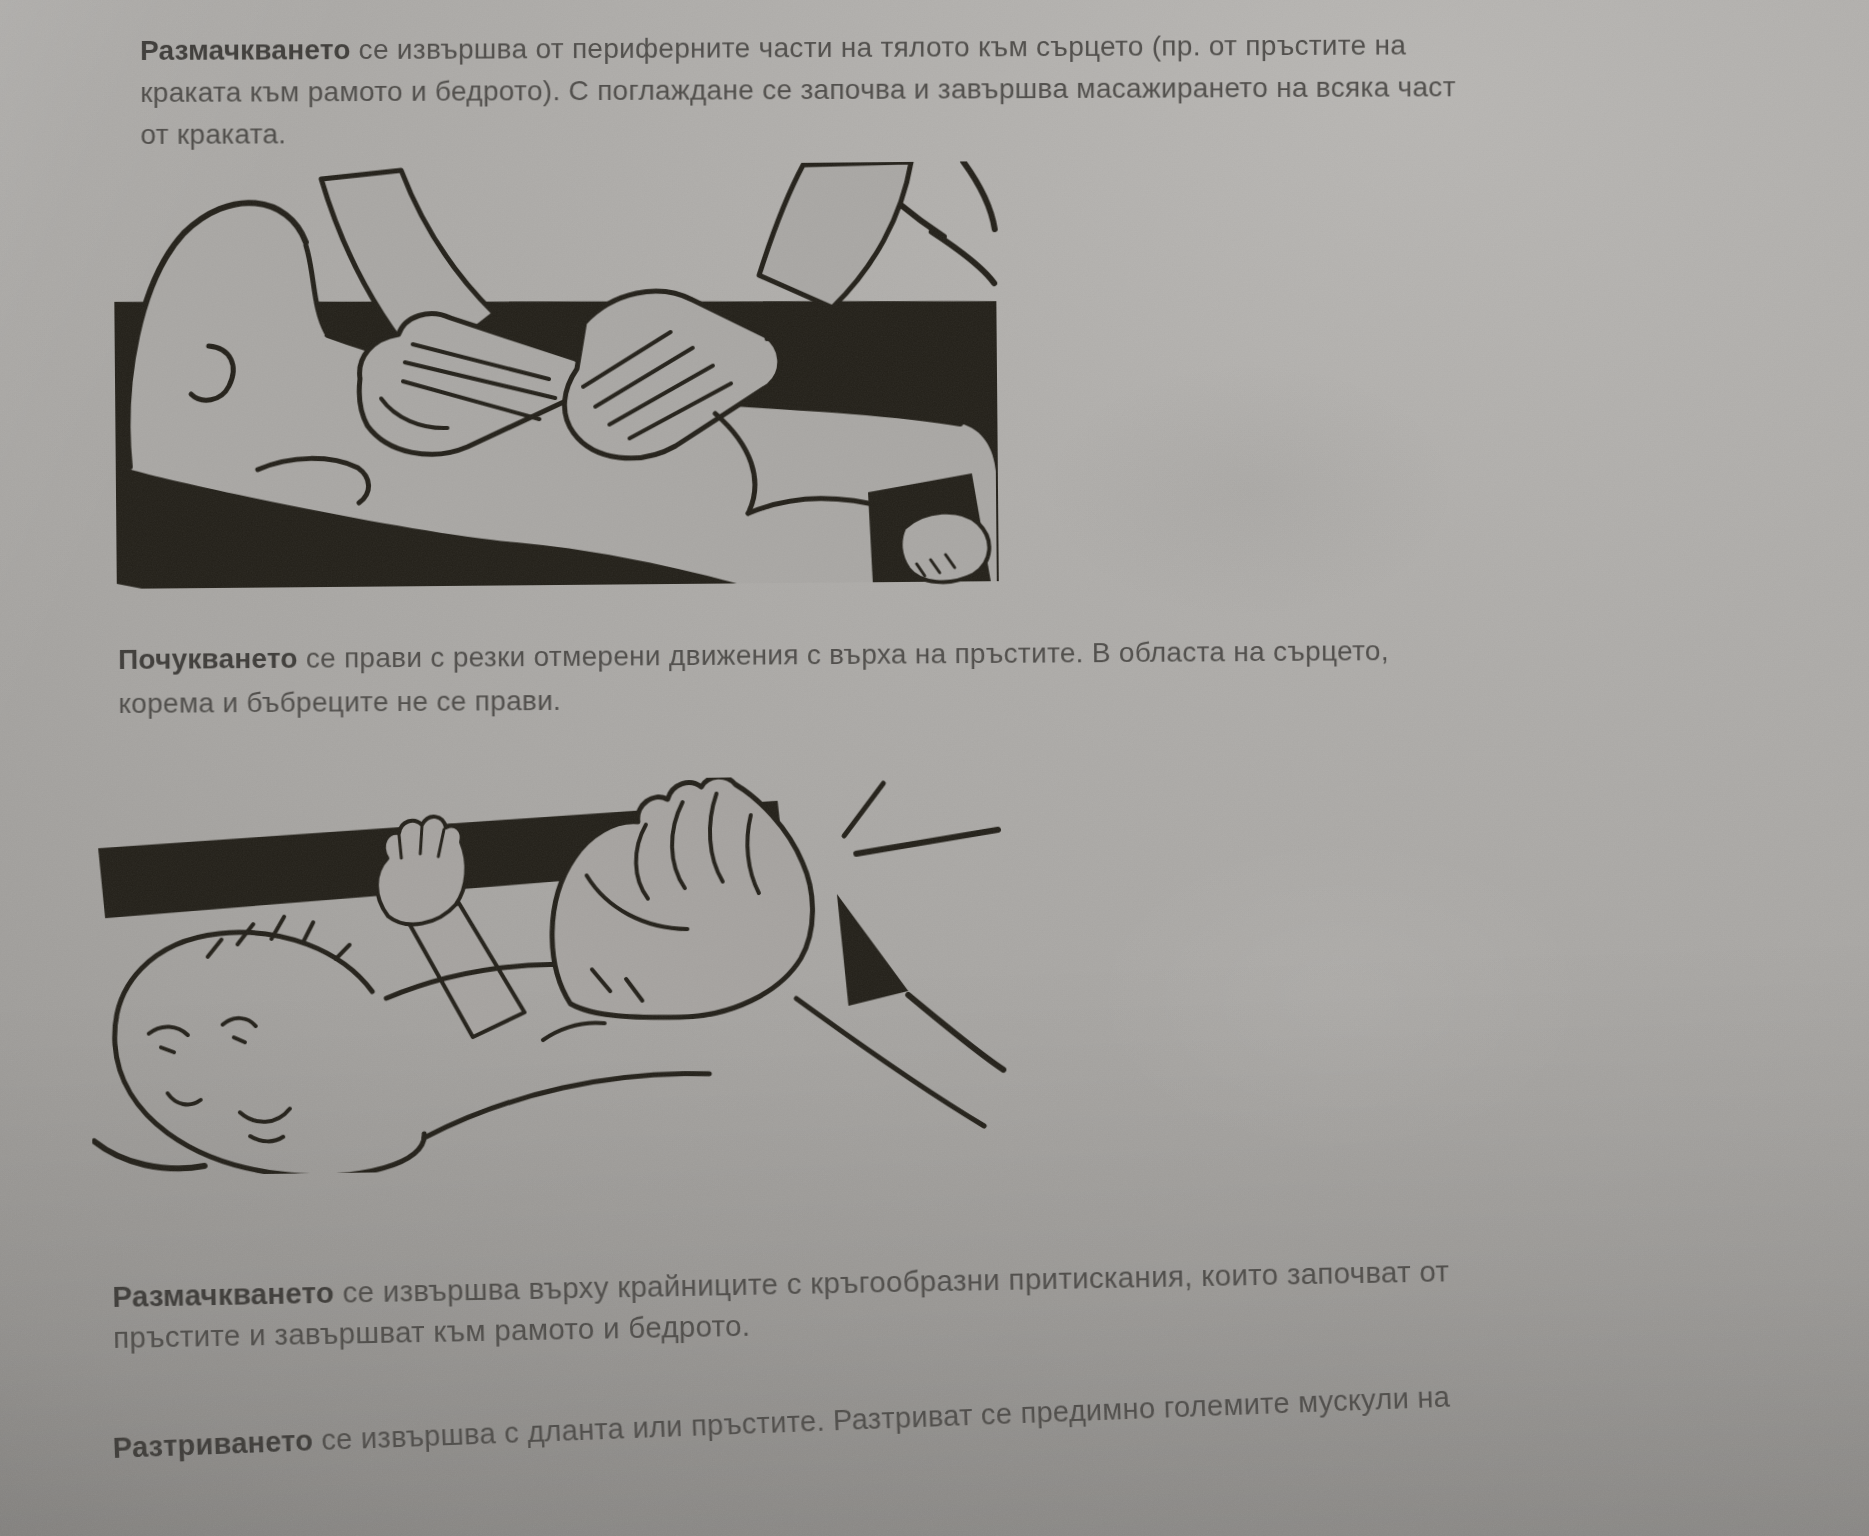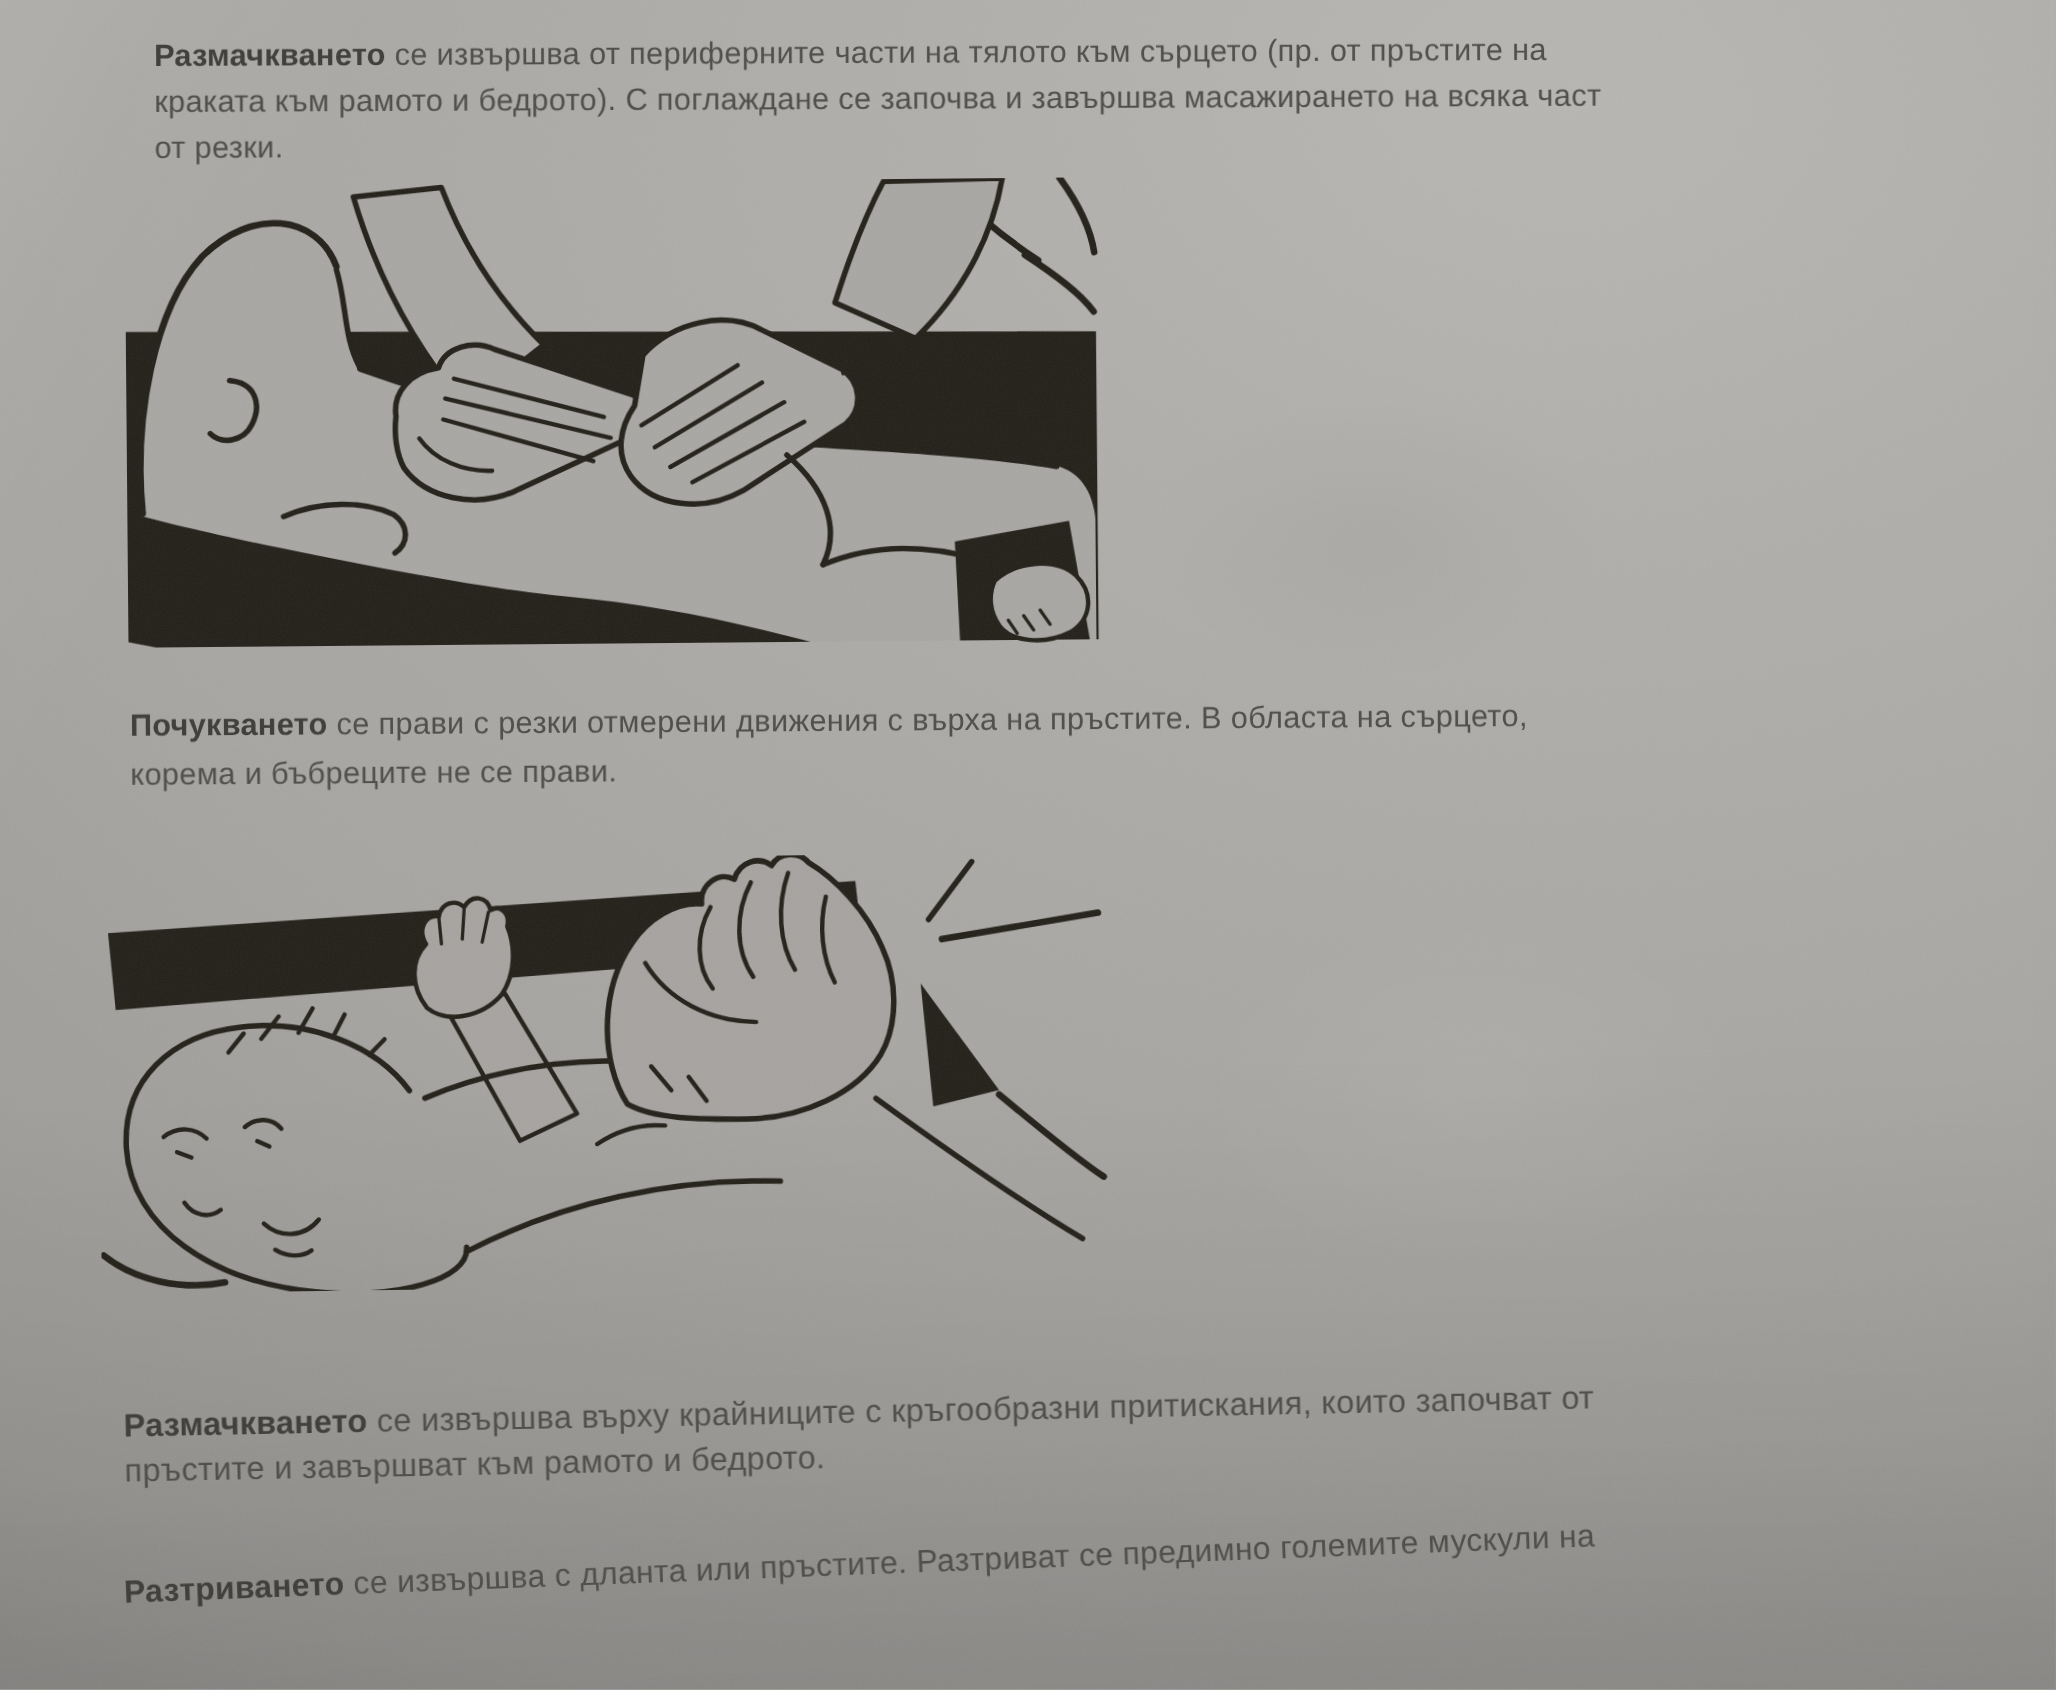--- a/index.html
+++ b/index.html
@@ -39,21 +39,21 @@
       background:radial-gradient(closest-side, rgba(255,255,255,0.05), rgba(255,255,255,0));}
 </style>
 </head>
 <body>
 
 <div class="photo">
 
   <div class="smudge s1"></div>
   <div class="smudge s2"></div>
 
-  <p class="para p1"><b>Размачкването</b><span> се извършва от периферните части на тялото към сърцето (пр. от пръстите на</span><br><span>краката към рамото и бедрото). С поглаждане се започва и завършва масажирането на всяка част</span><br><span>от резки.</span></p>
+  <p class="para p1"><b>Размачкването</b><span> се извършва от периферните части на тялото към сърцето (пр. от пръстите на</span><br><span>краката към рамото и бедрото). С поглаждане се започва и завършва масажирането на всяка част</span><br><span>от краката.</span></p>
 
   <figure class="ill ill1">
     <svg viewBox="0 0 885 425" xmlns="http://www.w3.org/2000/svg">
       <g stroke-linecap="round" stroke-linejoin="round">
 
         <polygon points="0,133 882,140 882,420 25,420 0,415" fill="#232019"></polygon>
 
         <g>
           <path d="M 12,300 C 4,212 24,112 70,65 C 116,20 176,28 193,76 C 203,106 199,140 213,168
                    C 330,212 450,228 560,236 C 680,244 780,250 845,262 C 868,268 878,288 880,310

